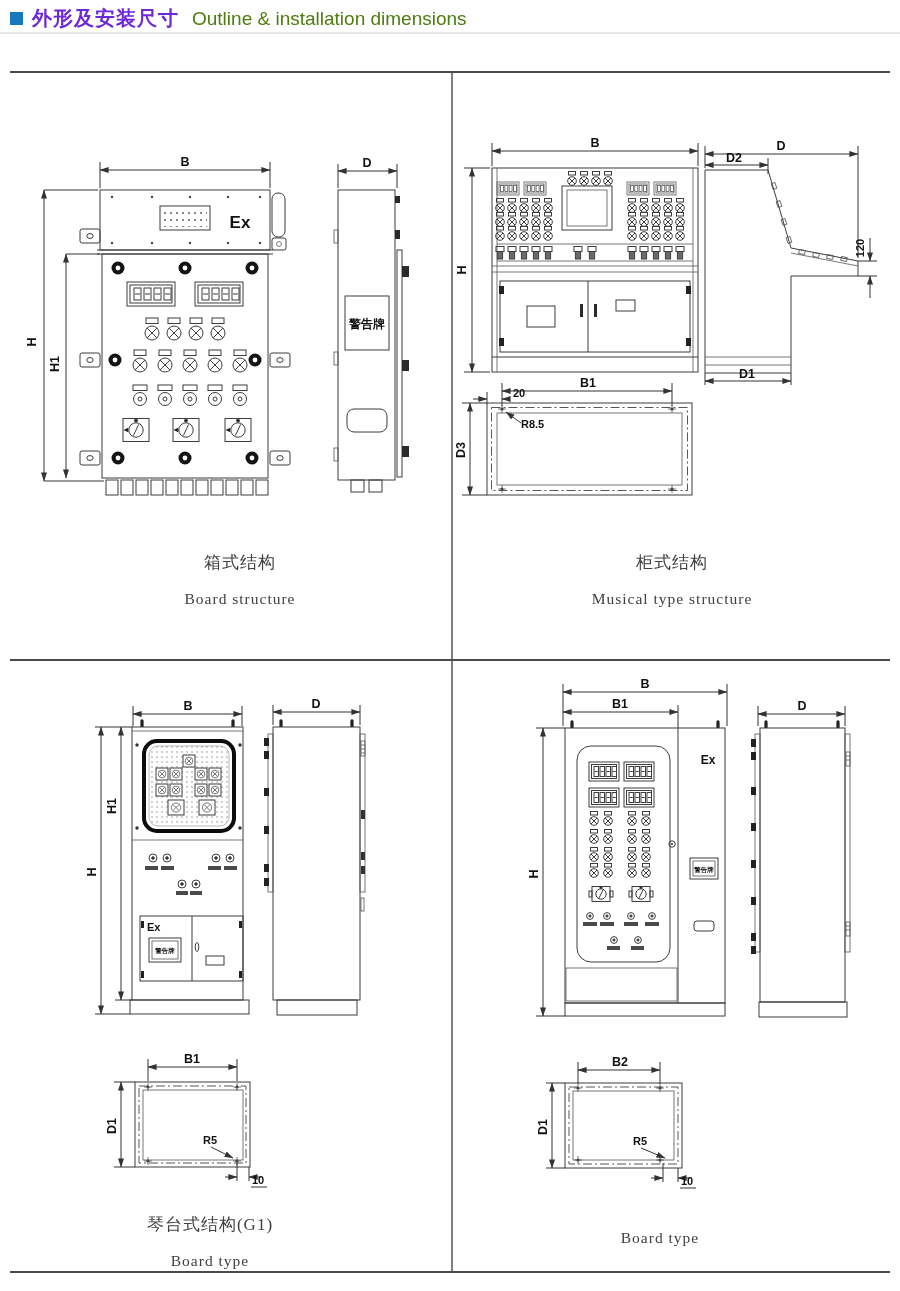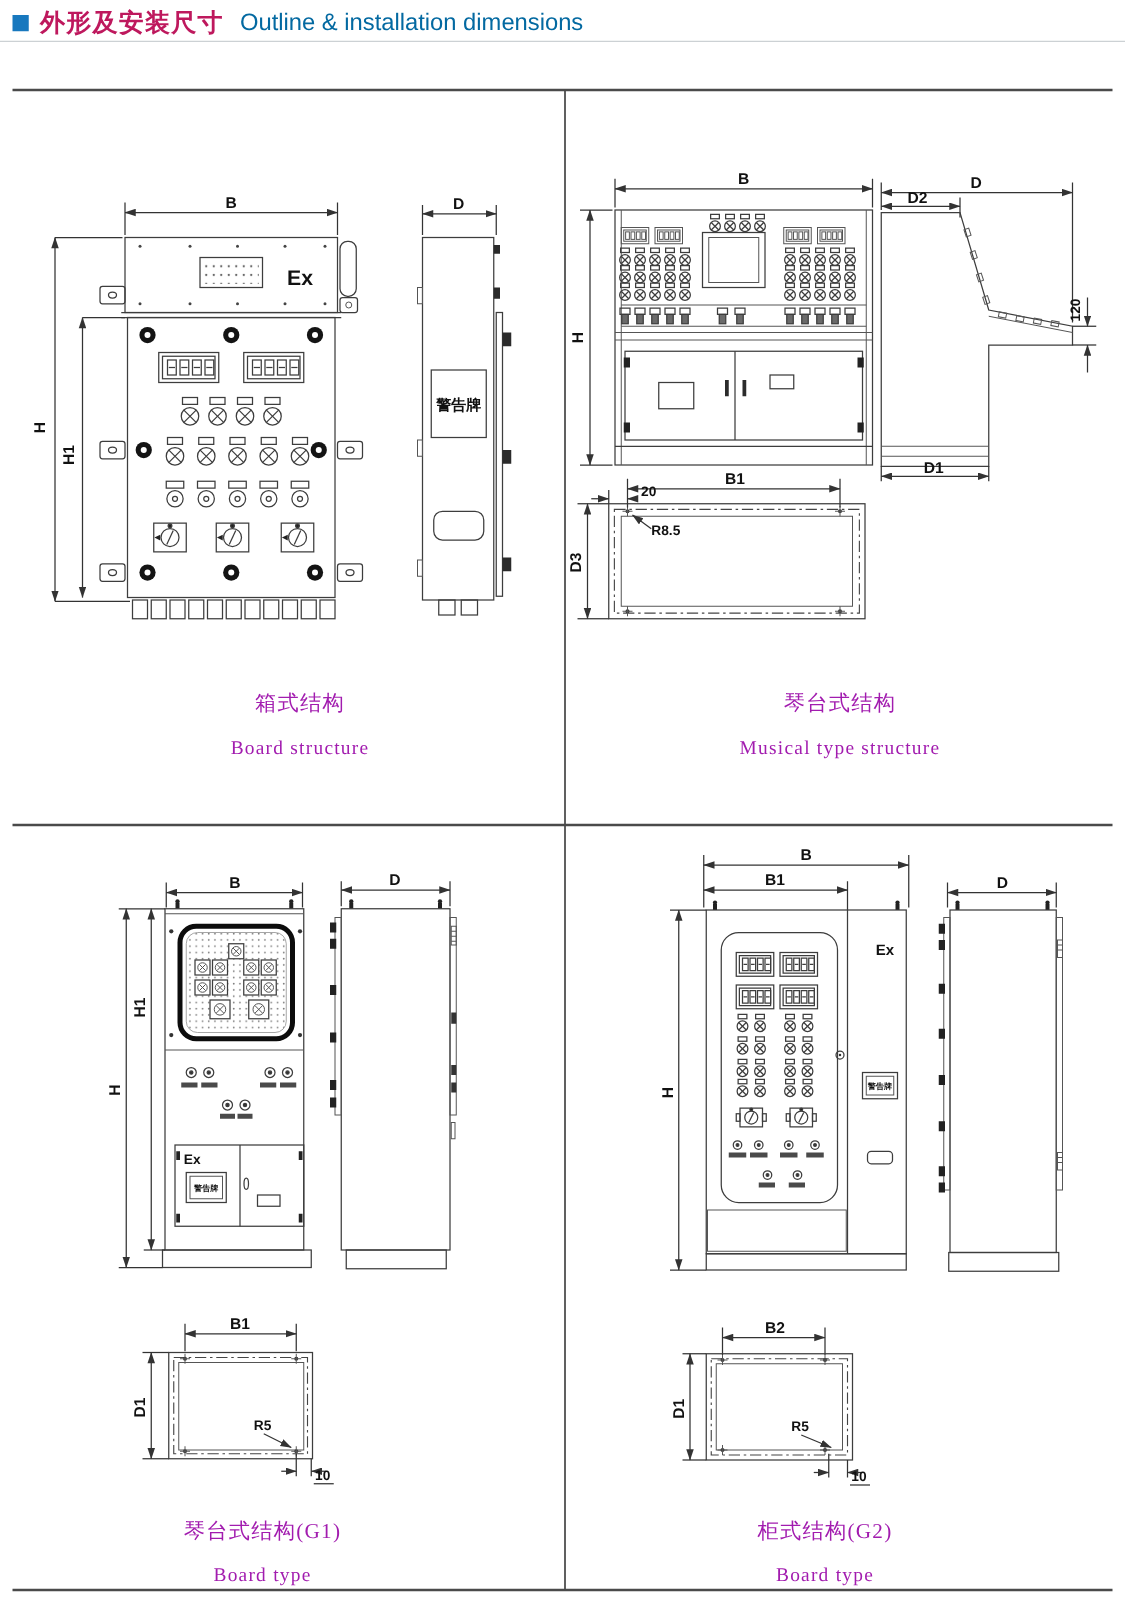--- a/index.html
+++ b/index.html
@@ -1,22 +1,22 @@
 <!DOCTYPE html>
 <html><head>
 <meta charset="utf-8">
 <style>
   html,body{margin:0;padding:0;background:#fff;}
   .page{position:relative;width:900px;height:1291px;background:#fff;overflow:hidden;
         font-family:"Liberation Sans",sans-serif;}
   .header{position:absolute;left:10px;top:5px;display:flex;align-items:center;gap:9px;}
   .bullet{width:13px;height:13px;background:#1878be;display:inline-block;}
-  .title-zh{font-weight:bold;font-size:20px;color:#be185d;letter-spacing:1px;}
-  .title-en{font-size:19px;color:#0369a1;margin-left:4px;}
-  .caption{position:absolute;text-align:center;color:#a21caf;
+  .title-zh{font-weight:bold;font-size:20px;color:#6d28d9;letter-spacing:1px;}
+  .title-en{font-size:19px;color:#4d7c0f;margin-left:4px;}
+  .caption{position:absolute;text-align:center;color:#404040;
            font-family:"Liberation Serif","DejaVu Serif",serif;}
   .caption .zh{font-size:17px;letter-spacing:1px;}
   .caption .en{font-size:15.5px;margin-top:16px;letter-spacing:1px;}
   svg{position:absolute;left:0;top:0;}
   .ln{stroke:#3d3d3d;stroke-width:1;fill:none;}
   .lt{stroke:#555;stroke-width:.8;fill:none;}
   .lb{stroke:#0c0c0c;stroke-width:4;fill:none;}
   .dim{stroke:#333;stroke-width:1;fill:none;}
   .dd{stroke:#444;stroke-width:.9;fill:none;stroke-dasharray:9 3 2 3;}
   .dk{fill:#2b2b2b;stroke:none;}
@@ -760,25 +760,24 @@
       <text class="exs" x="681" y="1185">10</text>
       <line x1="680" y1="1188" x2="696" y2="1188" class="dim"></line>
     </g>
   </svg>
 
   <div class="caption" style="left:110px;top:551px;width:260px;">
     <div class="zh">箱式结构</div>
     <div class="en">Board structure</div>
   </div>
   <div class="caption" style="left:540px;top:551px;width:264px;">
-    <div class="zh">琴台式结构</div>
+    <div class="zh">柜式结构</div>
     <div class="en">Musical type structure</div>
   </div>
   <div class="caption" style="left:90px;top:1213px;width:240px;">
     <div class="zh">琴台式结构(G1)</div>
     <div class="en">Board type</div>
   </div>
   <div class="caption" style="left:540px;top:1213px;width:240px;">
-    <div class="zh">柜式结构(G2)</div>
     <div class="en">Board type</div>
   </div>
 
 </div>
 
 </body></html>

